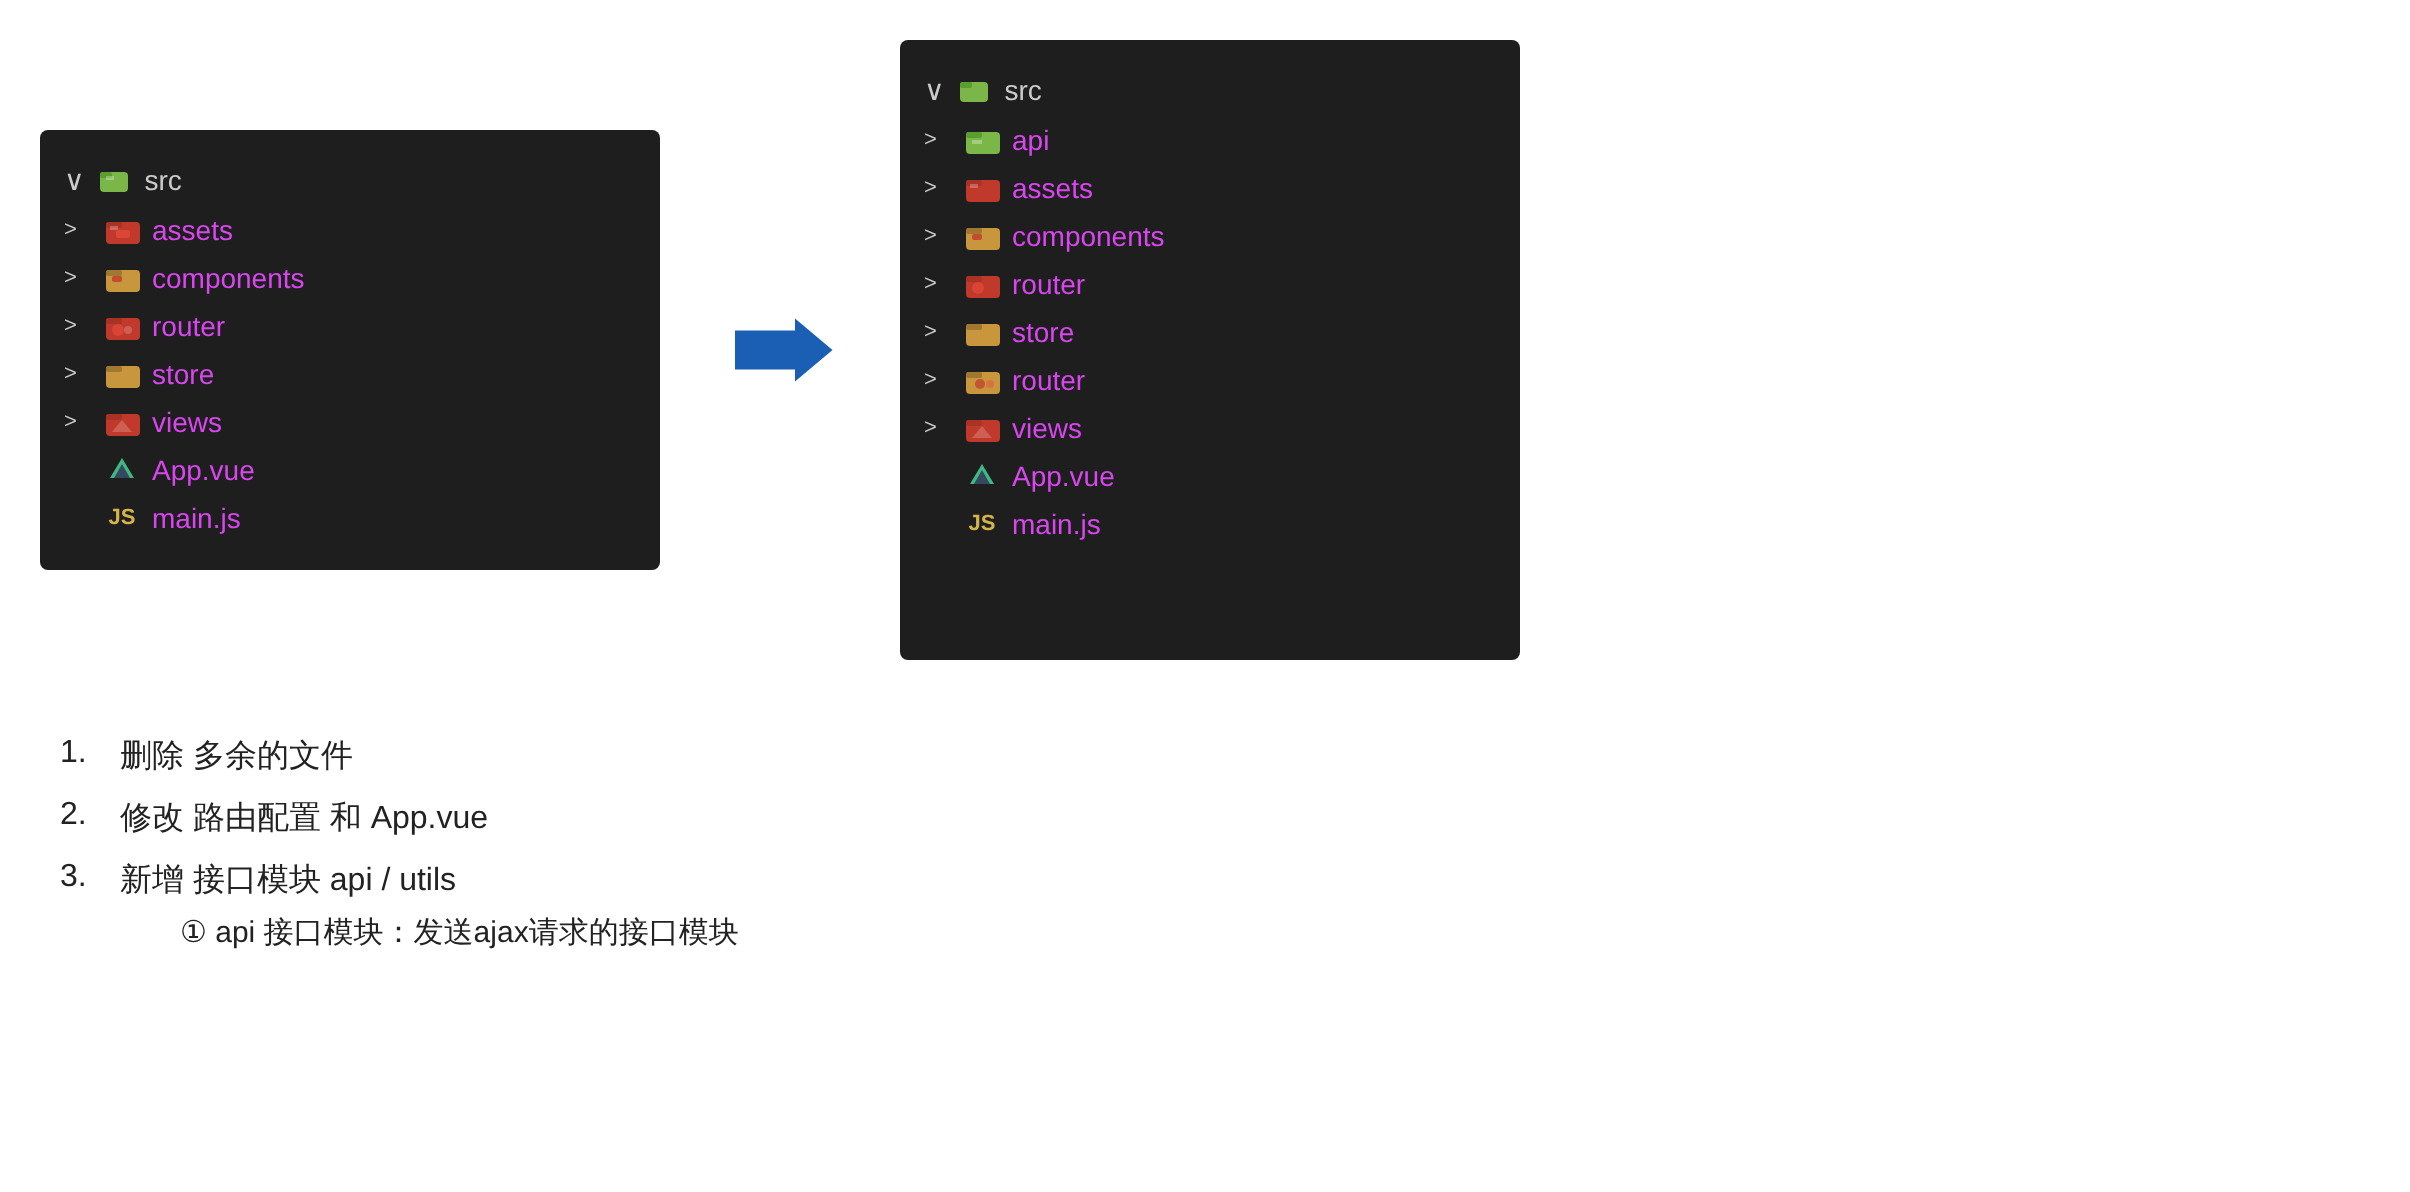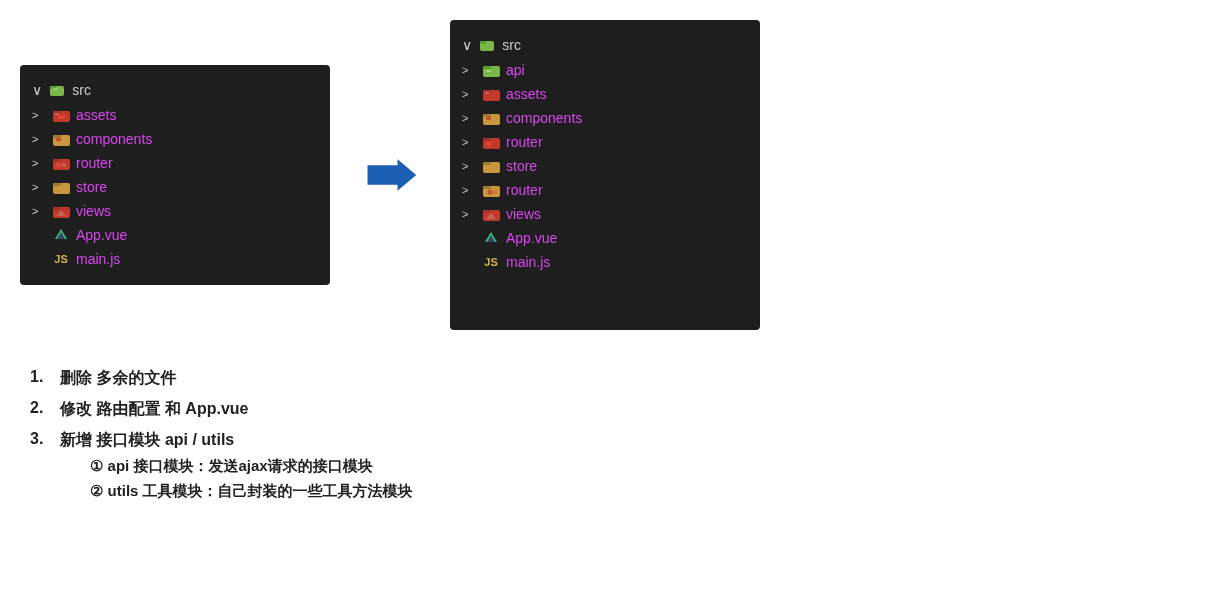--- a/index.html
+++ b/index.html
@@ -86,21 +86,20 @@
 
     .arrow-right {
       width: 60px;
       height: 44px;
     }
 
     
     .description-list {
       margin-top: 10px;
       padding-left: 10px;
-      font-weight: bold;
     }
 
     .description-list ol {
       list-style: none;
       counter-reset: item;
       padding-left: 0;
     }
 
     .description-list ol > li {
       counter-increment: item;
@@ -363,21 +362,18 @@
       <li>
         <span>修改 路由配置 和 App.vue</span>
       </li>
       <li>
         <div>
           <span>新增 接口模块 api / utils</span>
           <div class="sub-list">
             <div class="sub-item">
               <span>① api 接口模块：发送ajax请求的接口模块</span>
             </div>
-            <div class="sub-item">
-              <span>② utils 工具模块：自己封装的一些工具方法模块</span>
-            </div>
           </div>
         </div>
       </li>
     </ol>
   </div>
 </div>
 
 </body></html>

